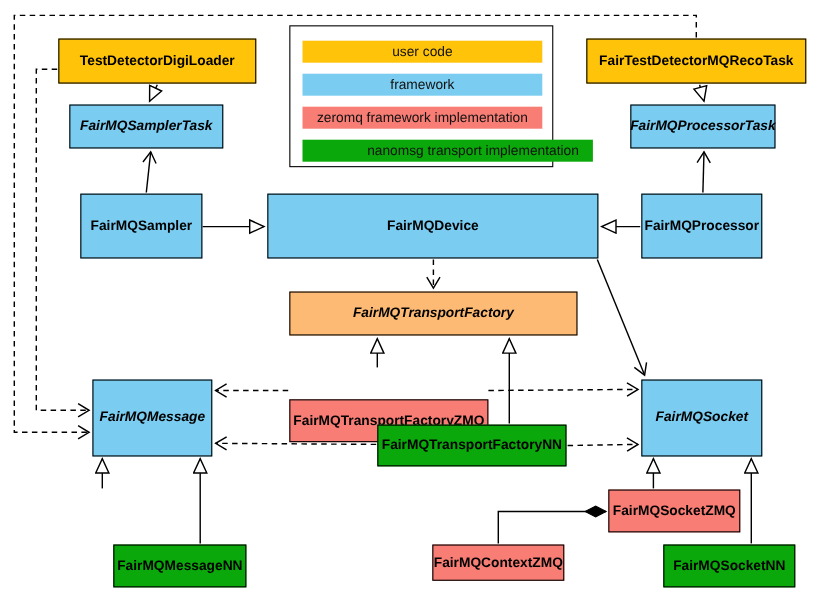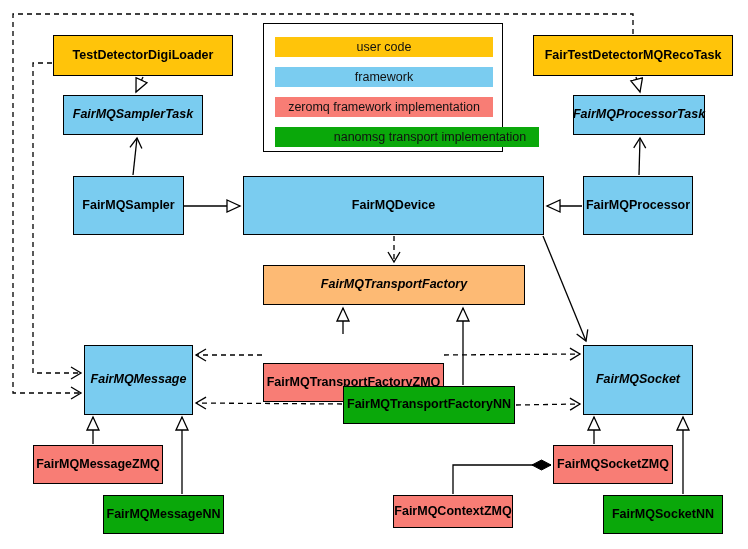--- a/index.html
+++ b/index.html
@@ -82,21 +82,20 @@
   <div class="node abstract" style="left: 263px; top: 265px; width: 262px; height: 40px; background-color: #fdba74;">FairMQTransportFactory</div>
 
   <div class="node" style="left: 263px; top: 335px; width: 181px; height: 39px; background-color: rgb(248, 125, 117); margin-top: 28px;">FairMQTransportFactoryZMQ</div>
 
   <div class="node" style="left: 343px; top: 386px; width: 172px; height: 38px; background-color: rgb(10, 168, 10);">FairMQTransportFactoryNN</div>
 
   <div class="node abstract" style="left: 84px; top: 345px; width: 109px; height: 70px; background-color: rgb(122, 204, 240);">FairMQMessage</div>
 
   <div class="node abstract" style="left: 583px; top: 345px; width: 110px; height: 70px; background-color: rgb(122, 204, 240);">FairMQSocket</div>
 
-  <div class="node" style="left: 33px; top: 445px; width: 130px; height: 39px; background-color: rgb(248, 125, 117);">FairMQMessageZMQ</div>
 
   <div class="node" style="left: 103px; top: 495px; width: 121px; height: 39px; background-color: rgb(10, 168, 10);">FairMQMessageNN</div>
 
   <div class="node" style="left: 393px; top: 495px; width: 120px; height: 33px; background-color: rgb(248, 125, 117);">FairMQContextZMQ</div>
 
   <div class="node" style="left: 553px; top: 445px; width: 120px; height: 39px; background-color: rgb(248, 125, 117);">FairMQSocketZMQ</div>
 
   <div class="node" style="left: 603px; top: 495px; width: 120px; height: 39px; background-color: rgb(10, 168, 10);">FairMQSocketNN</div>
 
 </div>

